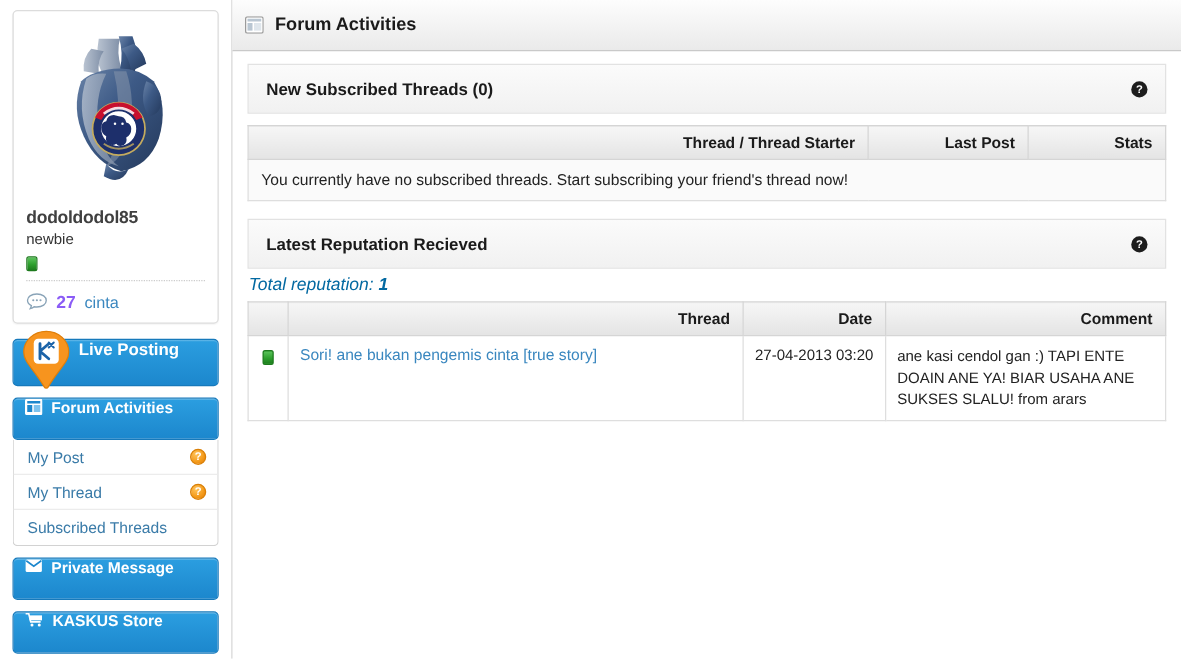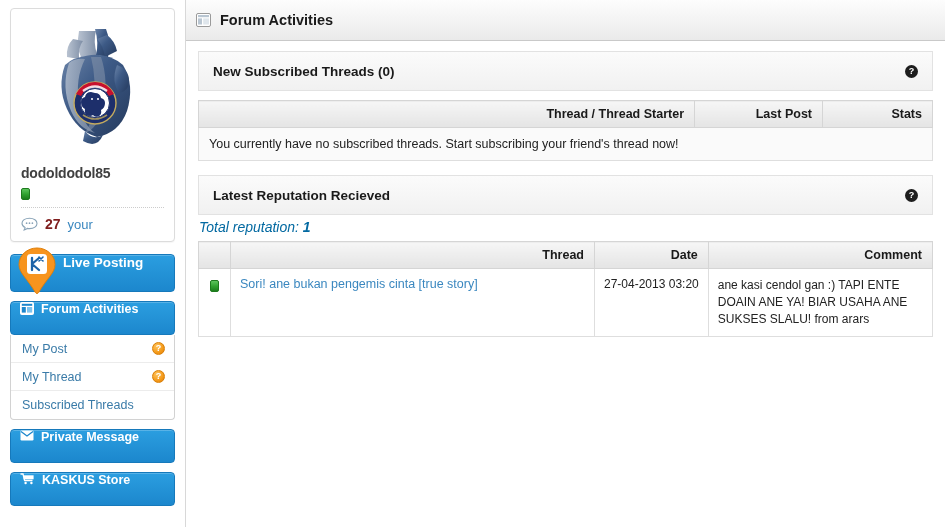--- a/index.html
+++ b/index.html
@@ -84,21 +84,21 @@
 
   .posts-row {
     margin-top: 7px;
     border-top: 1px dotted #cccccc;
     padding: 8px 0 9px 0;
     display: flex;
     align-items: center;
     gap: 7px;
   }
 
-  .posts-count { font-size: 14px; font-weight: bold; color: #7f1d1d; }
+  .posts-count { font-size: 14px; font-weight: bold; color: #8b5cf6; }
   .posts-label { font-size: 13px; color: #3a87bf; }
 
   
   .nav { margin-top: 12px; }
 
   .nav-btn {
     position: relative;
     height: 34px;
     border-radius: 4px;
     background: linear-gradient(to bottom, #2b9ee0 0%, #1c87cd 100%);
@@ -327,34 +327,35 @@
           <circle cx="53" cy="74" r="1" fill="#ffffff"></circle>
 
           <path d="M38 66 q12 -9 24 0" fill="none" stroke="#ffffff" stroke-width="2.2" opacity="0.85"></path>
           <path d="M38 90 q12 8 24 0" fill="none" stroke="#c4ab5e" stroke-width="1.6" opacity="0.8"></path>
 
           <path d="M40 106 q8 10 18 4 q-6 14 -20 6 z" fill="url(#hg)"></path>
         </svg>
       </div>
 
       <div class="username">dodoldodol85</div>
+      <div class="usertitle">newbie</div>
 
       <div class="cendol-row">
         <span class="cendol"></span>
       </div>
 
       <div class="posts-row">
         <svg width="17" height="15" viewBox="0 0 17 15">
           <path d="M8.5 1.2 C4 1.2 1 3.4 1 6.2 C1 8 2.2 9.6 4.1 10.5 C3.9 11.7 3.2 12.9 3.2 12.9 C3.2 12.9 5.2 12.4 6.3 11.4 C7 11.5 7.7 11.6 8.5 11.6 C13 11.6 16 9.3 16 6.4 C16 3.5 13 1.2 8.5 1.2 Z" fill="none" stroke="#8aa4b8" stroke-width="1.1"></path>
           <circle cx="5.6" cy="6.2" r="0.85" fill="#8aa4b8"></circle>
           <circle cx="8.5" cy="6.2" r="0.85" fill="#8aa4b8"></circle>
           <circle cx="11.4" cy="6.2" r="0.85" fill="#8aa4b8"></circle>
         </svg>
         <span class="posts-count">27</span>
-        <span class="posts-label">your</span>
+        <span class="posts-label">cinta</span>
       </div>
     </div>
 
     <div class="nav">
 
       <div class="nav-btn live">
         <svg class="pin" viewBox="0 0 40 48">
           <path d="M20 1 C10 1 2 8.5 2 17.5 C2 26 10 31 18.4 45.5 C19.1 46.8 20.9 46.8 21.6 45.5 C30 31 38 26 38 17.5 C38 8.5 30 1 20 1 Z" fill="#f7941e" stroke="#e07e08" stroke-width="1"></path>
           <rect x="10" y="7" width="20" height="20" rx="3.5" fill="#ffffff"></rect>
           <path d="M15 11 L15 23 M15 17 L22 11 M15 17 L22 23" stroke="#1b63a8" stroke-width="2.3" fill="none" stroke-linecap="round"></path>

